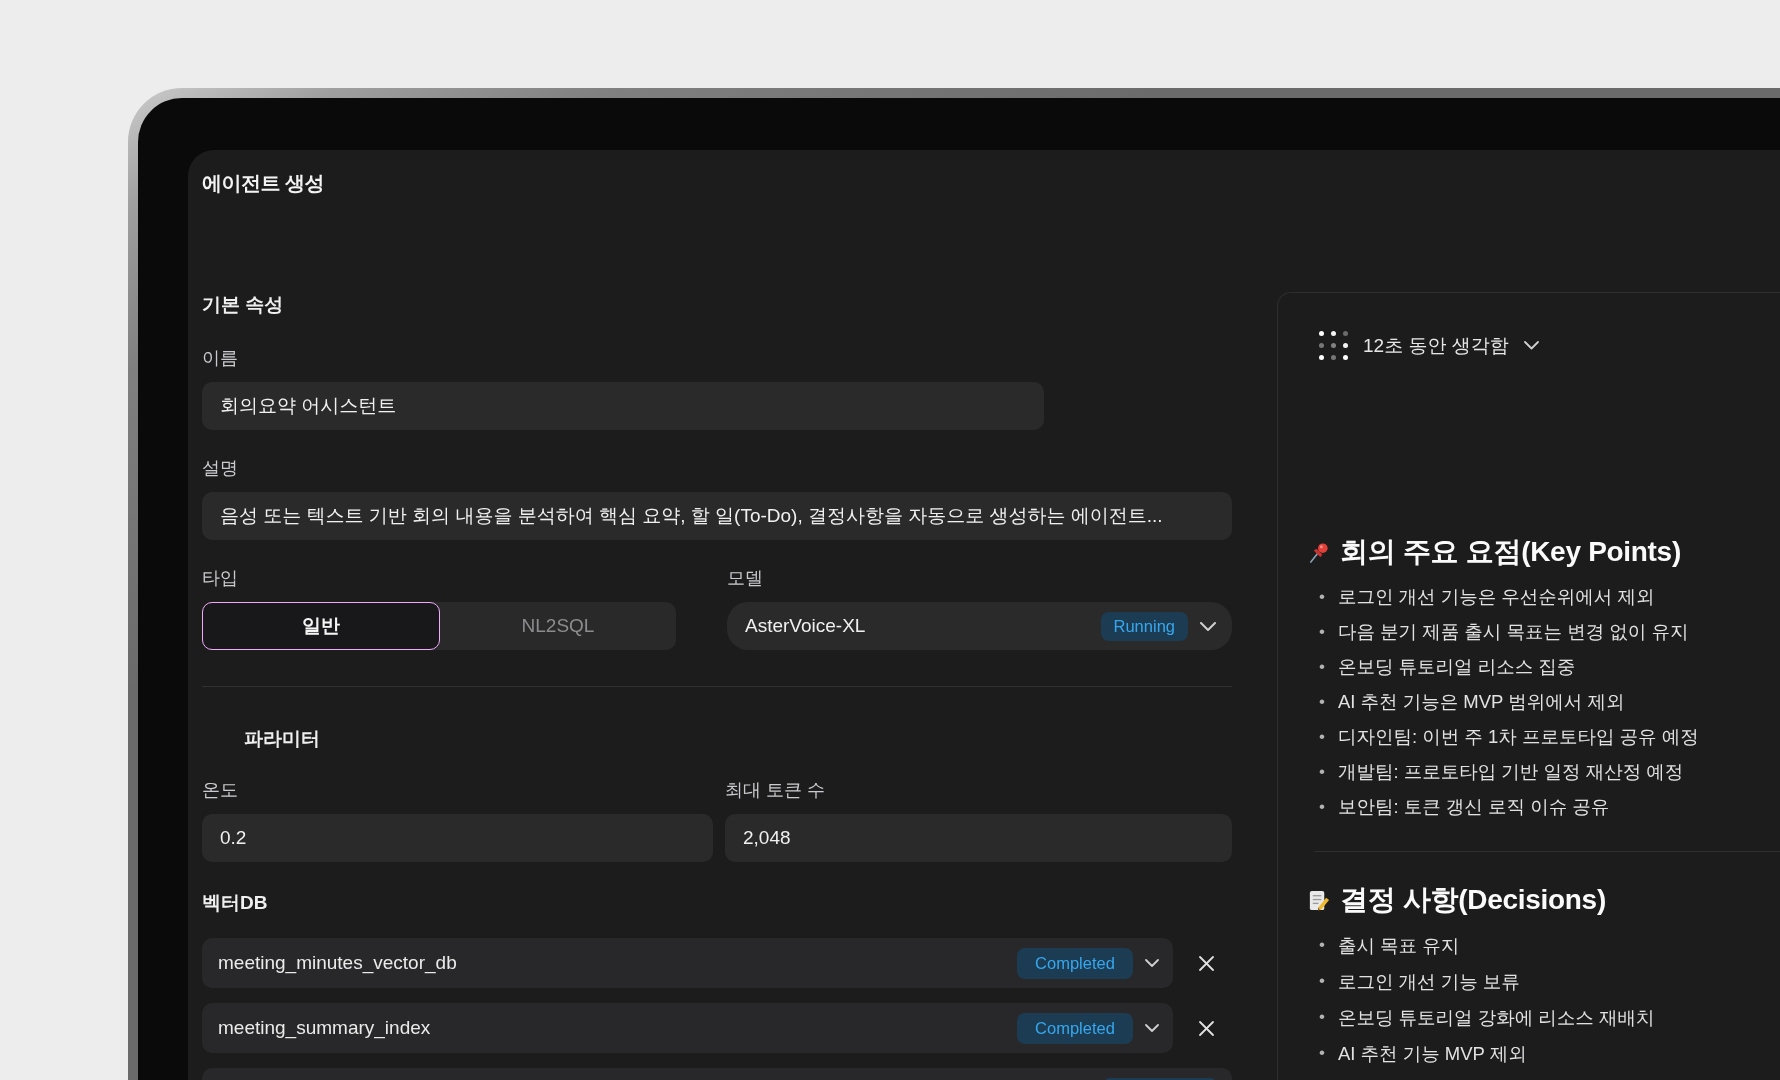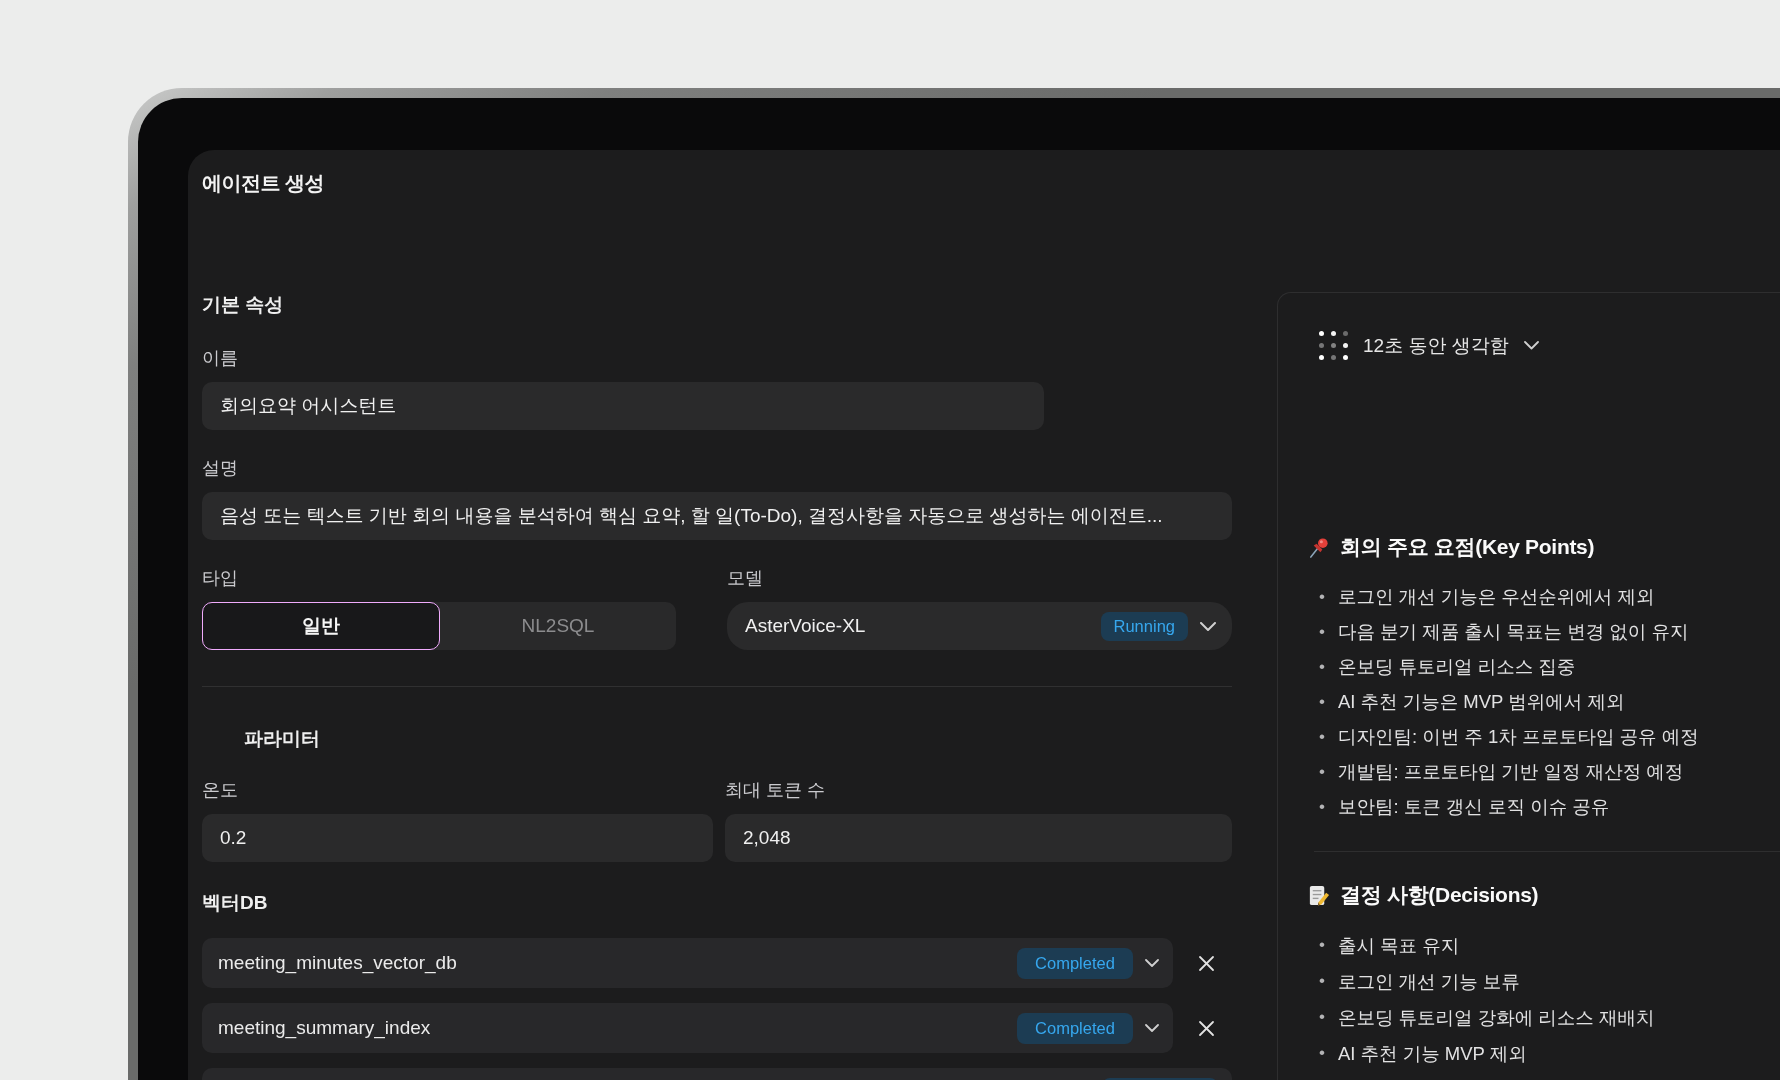--- a/index.html
+++ b/index.html
@@ -81,21 +81,21 @@
     position:absolute; left:1089px; top:142px; width:740px; height:900px;
     border-left:1px solid #2e2e2f; border-top:1px solid #2e2e2f;
     border-radius:14px 0 0 0; background:#1c1c1d;
   }
   .think-row { position:absolute; left:41px; top:38px; display:flex; align-items:center; gap:15px; cursor:pointer; }
   .think-label { font-size:19px; color:#e6e6e6; }
   .dots-grid { display:grid; grid-template-columns:repeat(3,5px); grid-gap:7px; }
   .dots-grid i { width:5px; height:5px; border-radius:50%; background:#fff; display:block; }
 
   .panel-h { position:absolute; display:flex; align-items:center; gap:10px; }
-  .panel-h .h-text { font-size:21px; font-weight:700; color:#fafafa; letter-spacing:-0.3px; }
+  .panel-h .h-text { font-size:28px; font-weight:700; color:#fafafa; letter-spacing:-0.3px; }
   .blist { position:absolute; list-style:none; }
   .blist li {
     height:35px; display:flex; align-items:center; font-size:18.5px; color:#e2e2e3;
   }
   .blist li::before { content:"•"; color:#b3b3b5; margin-right:13px; font-size:17px; }
   .blist.dec li { height:36px; }
 
   .panel-div { position:absolute; height:1px; background:#2e2e2f; }
 </style>
 </head>

